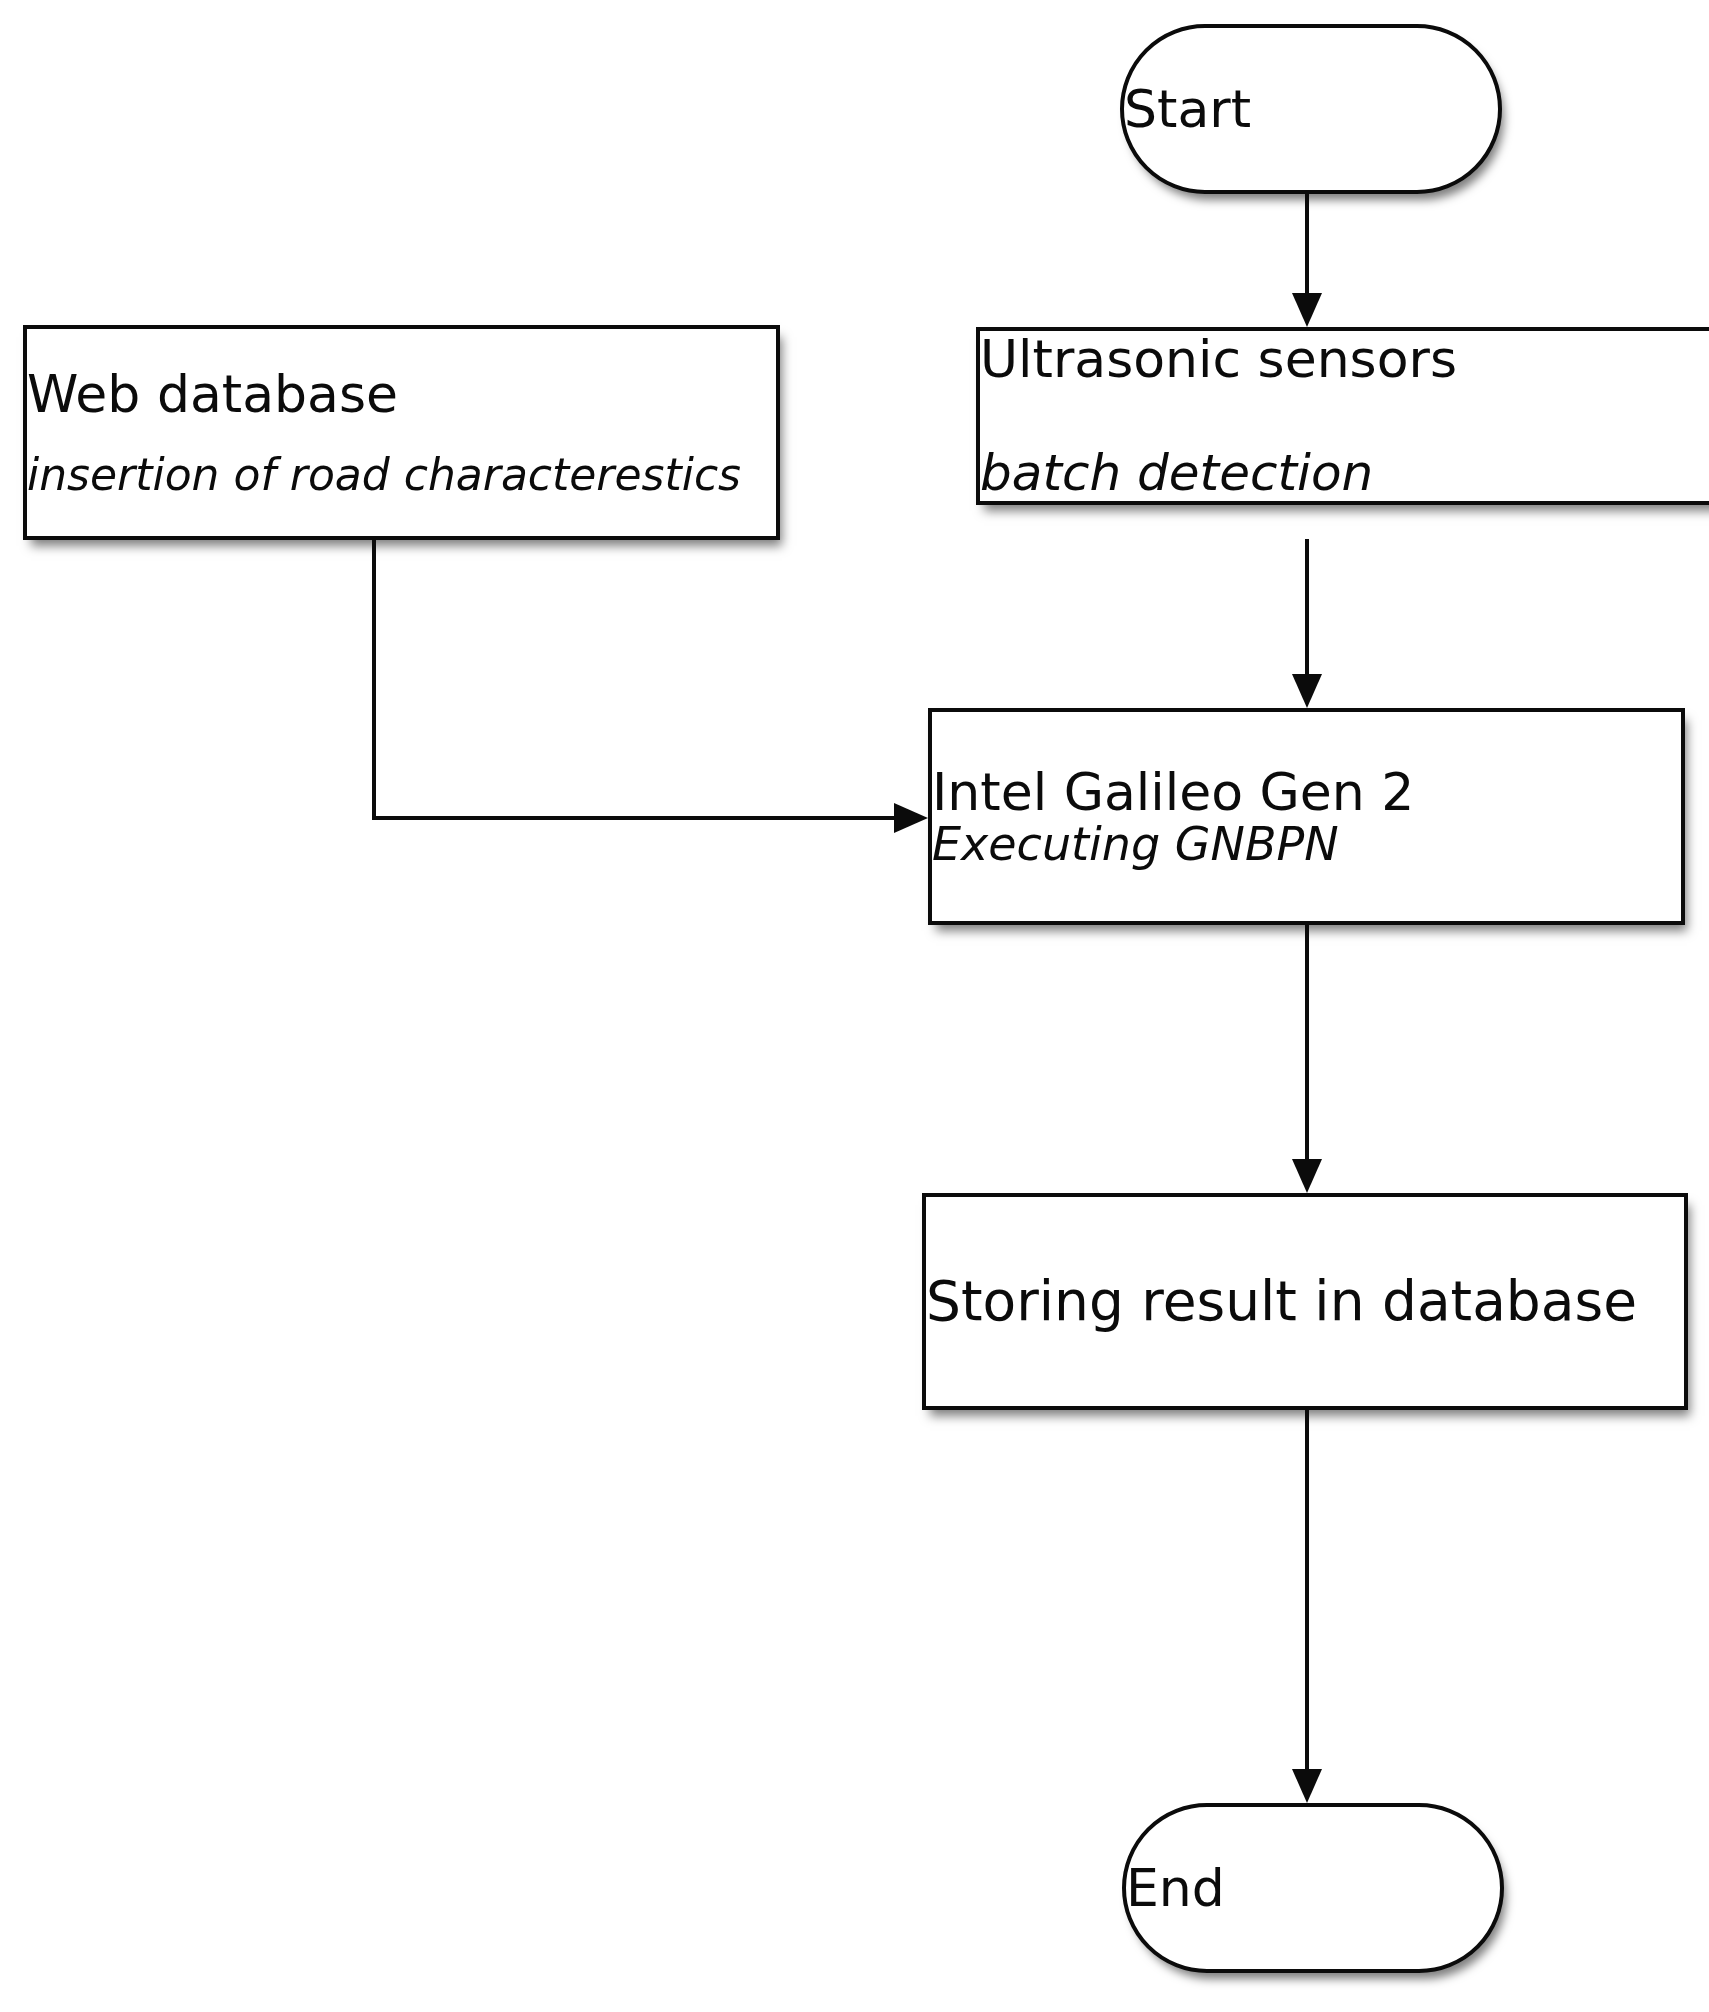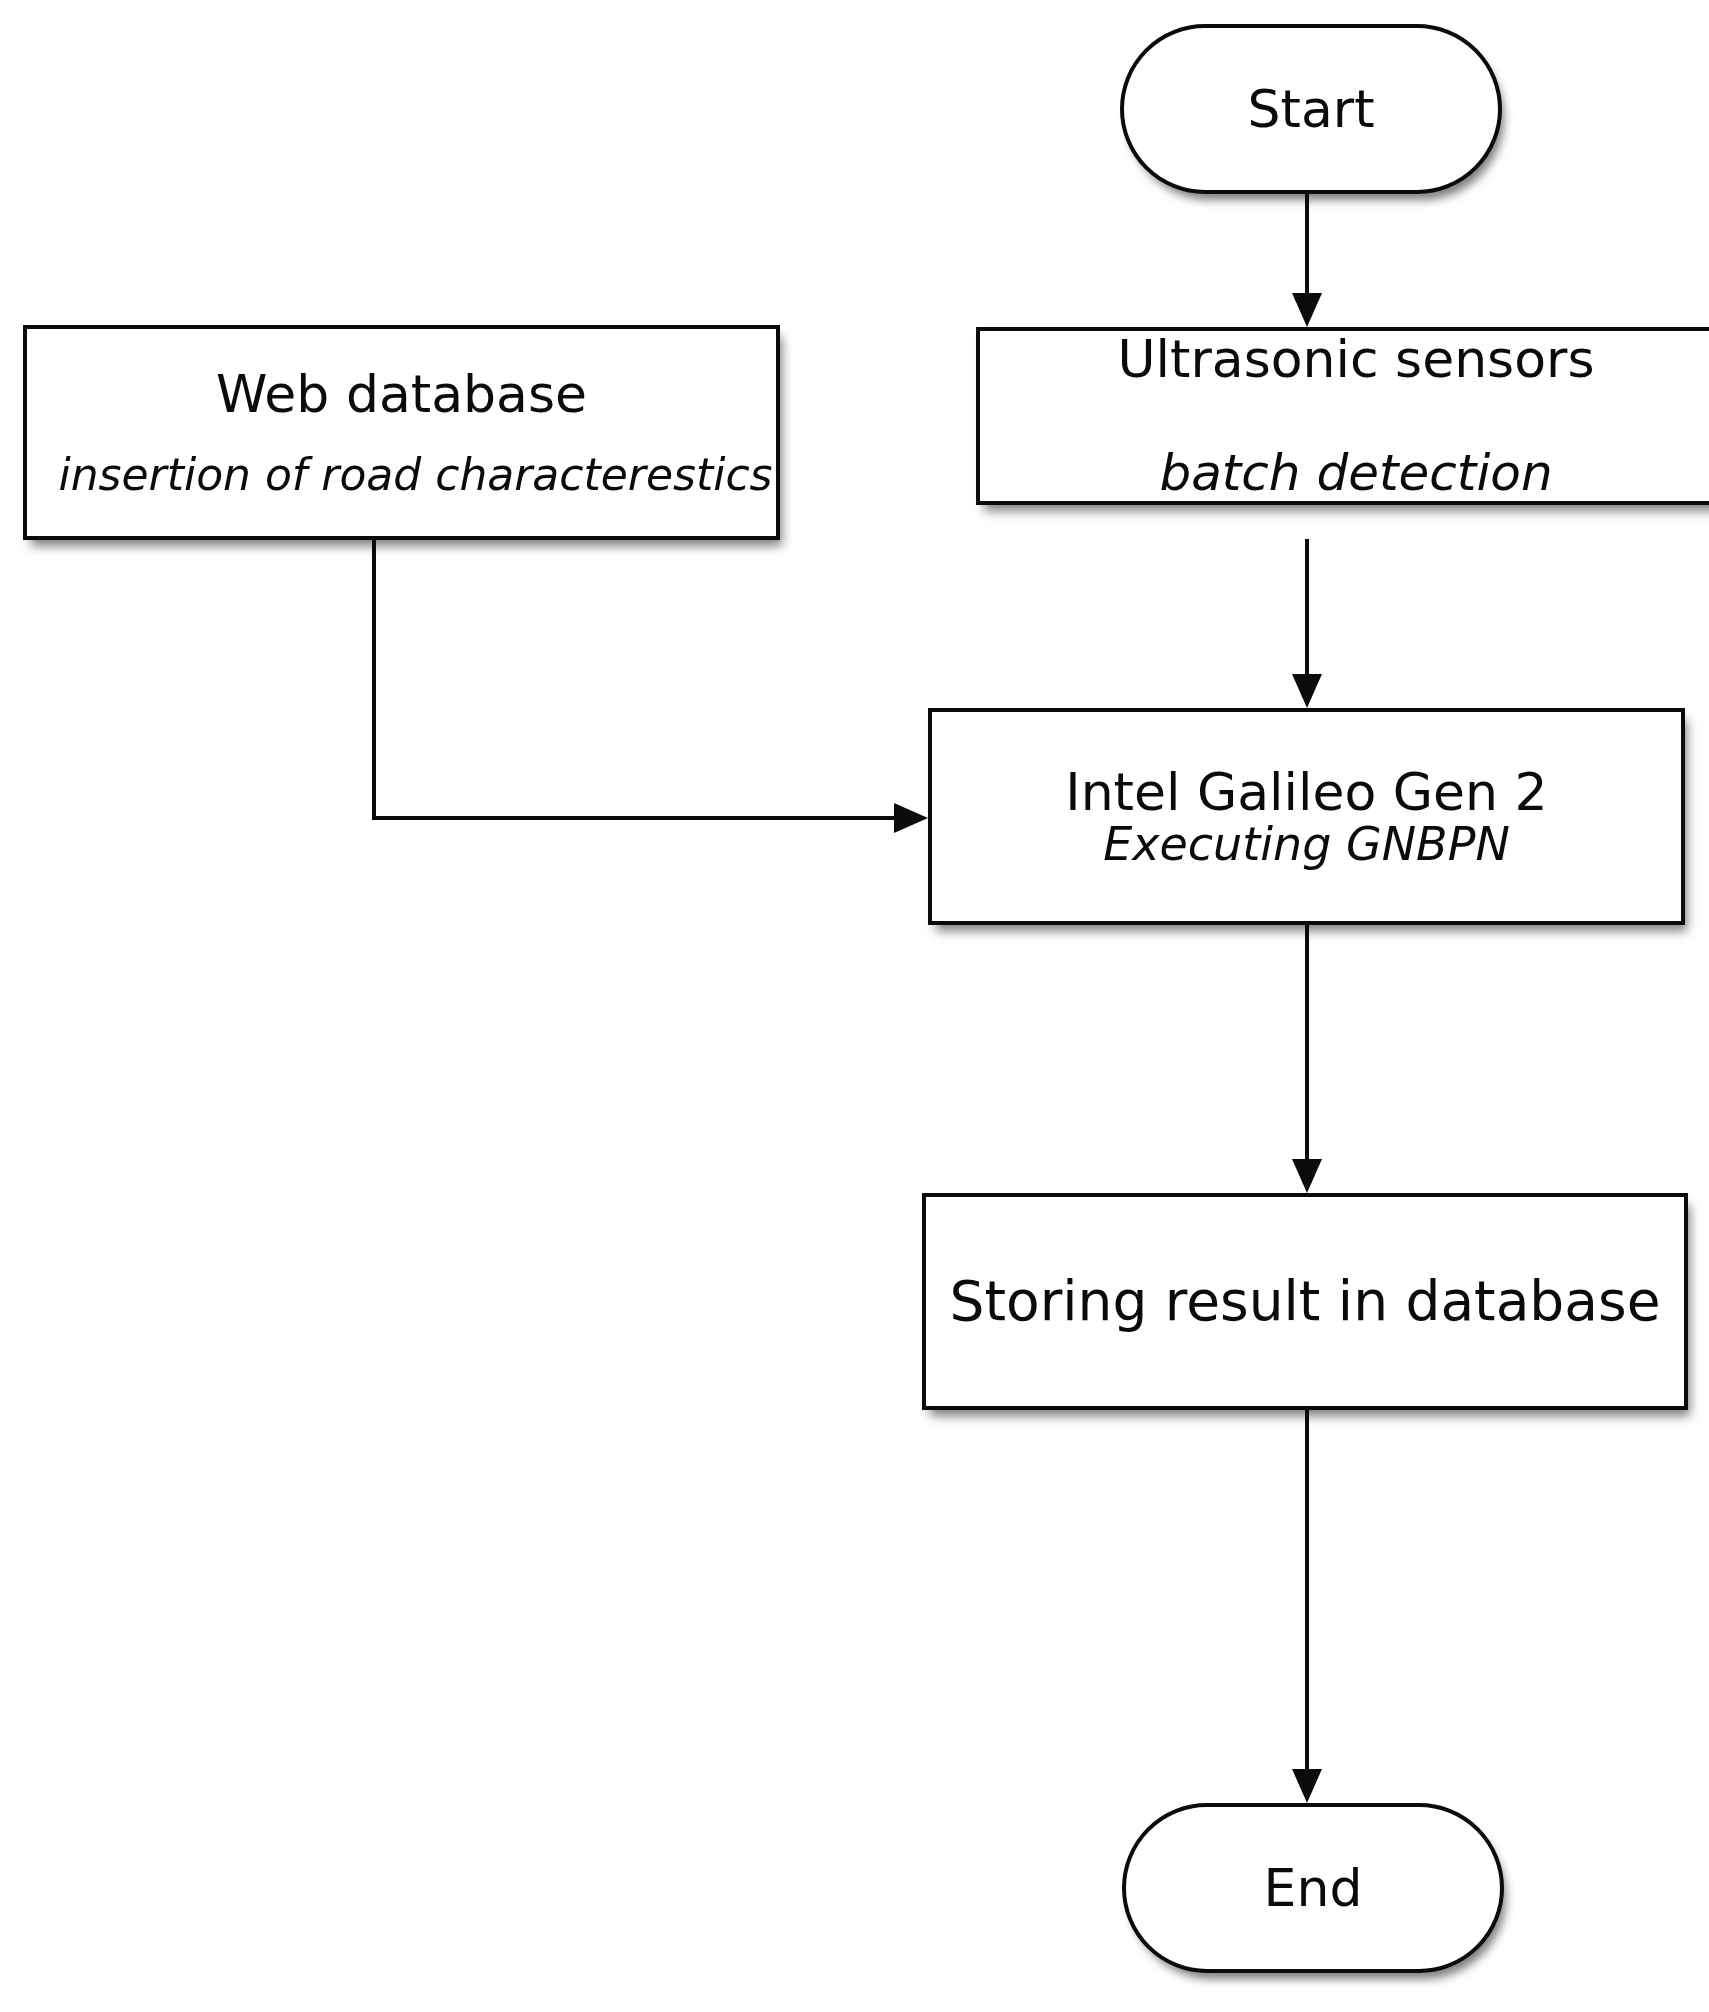--- a/index.html
+++ b/index.html
@@ -12,38 +12,38 @@
     color: #0b0b0b;
     overflow: hidden;
   }
   .node {
     position: absolute;
     background: #ffffff;
     border: 4px solid #0b0b0b;
     box-sizing: border-box;
     display: flex;
     flex-direction: column;
-    align-items: center;
+    align-items: flex-start;
     justify-content: center;
     text-align: center;
     box-shadow: 5px 9px 10px -3px rgba(0,0,0,0.50);
   }
   .terminator { border-radius: 86px; }
   .node-title    { font-size: 52px; line-height: 1.05; white-space: nowrap; }
   .node-subtitle { font-style: italic; line-height: 1.05; white-space: nowrap; }
 
   
   .n-start      { left: 1120px; top: 24px;   width: 382px; height: 170px; }
   .n-web        { left: 23px;   top: 325px;  width: 757px; height: 215px; gap: 30px; }
   .n-ultrasonic { left: 976px;  top: 327px;  width: 760px; height: 178px; gap: 28px; }
   .n-galileo    { left: 928px;  top: 708px;  width: 757px; height: 217px; }
   .n-storing    { left: 922px;  top: 1193px; width: 766px; height: 217px; }
   .n-end        { left: 1122px; top: 1803px; width: 382px; height: 170px; }
 
-  .n-web .node-subtitle        { font-size: 44px; margin-left: 28px; }
+  .n-web .node-subtitle        { font-size: 44px; }
   .n-ultrasonic .node-subtitle { font-size: 50px; margin-top: 32px; }
   .n-galileo .node-subtitle    { font-size: 46px; }
   .n-storing .node-title       { font-size: 55px; }
 
   
   .vline, .hline { position: absolute; background: #0b0b0b; }
   .vline { width: 4px; }
   .hline { height: 4px; }
   .arrow-down {
     position: absolute; width: 0; height: 0;

